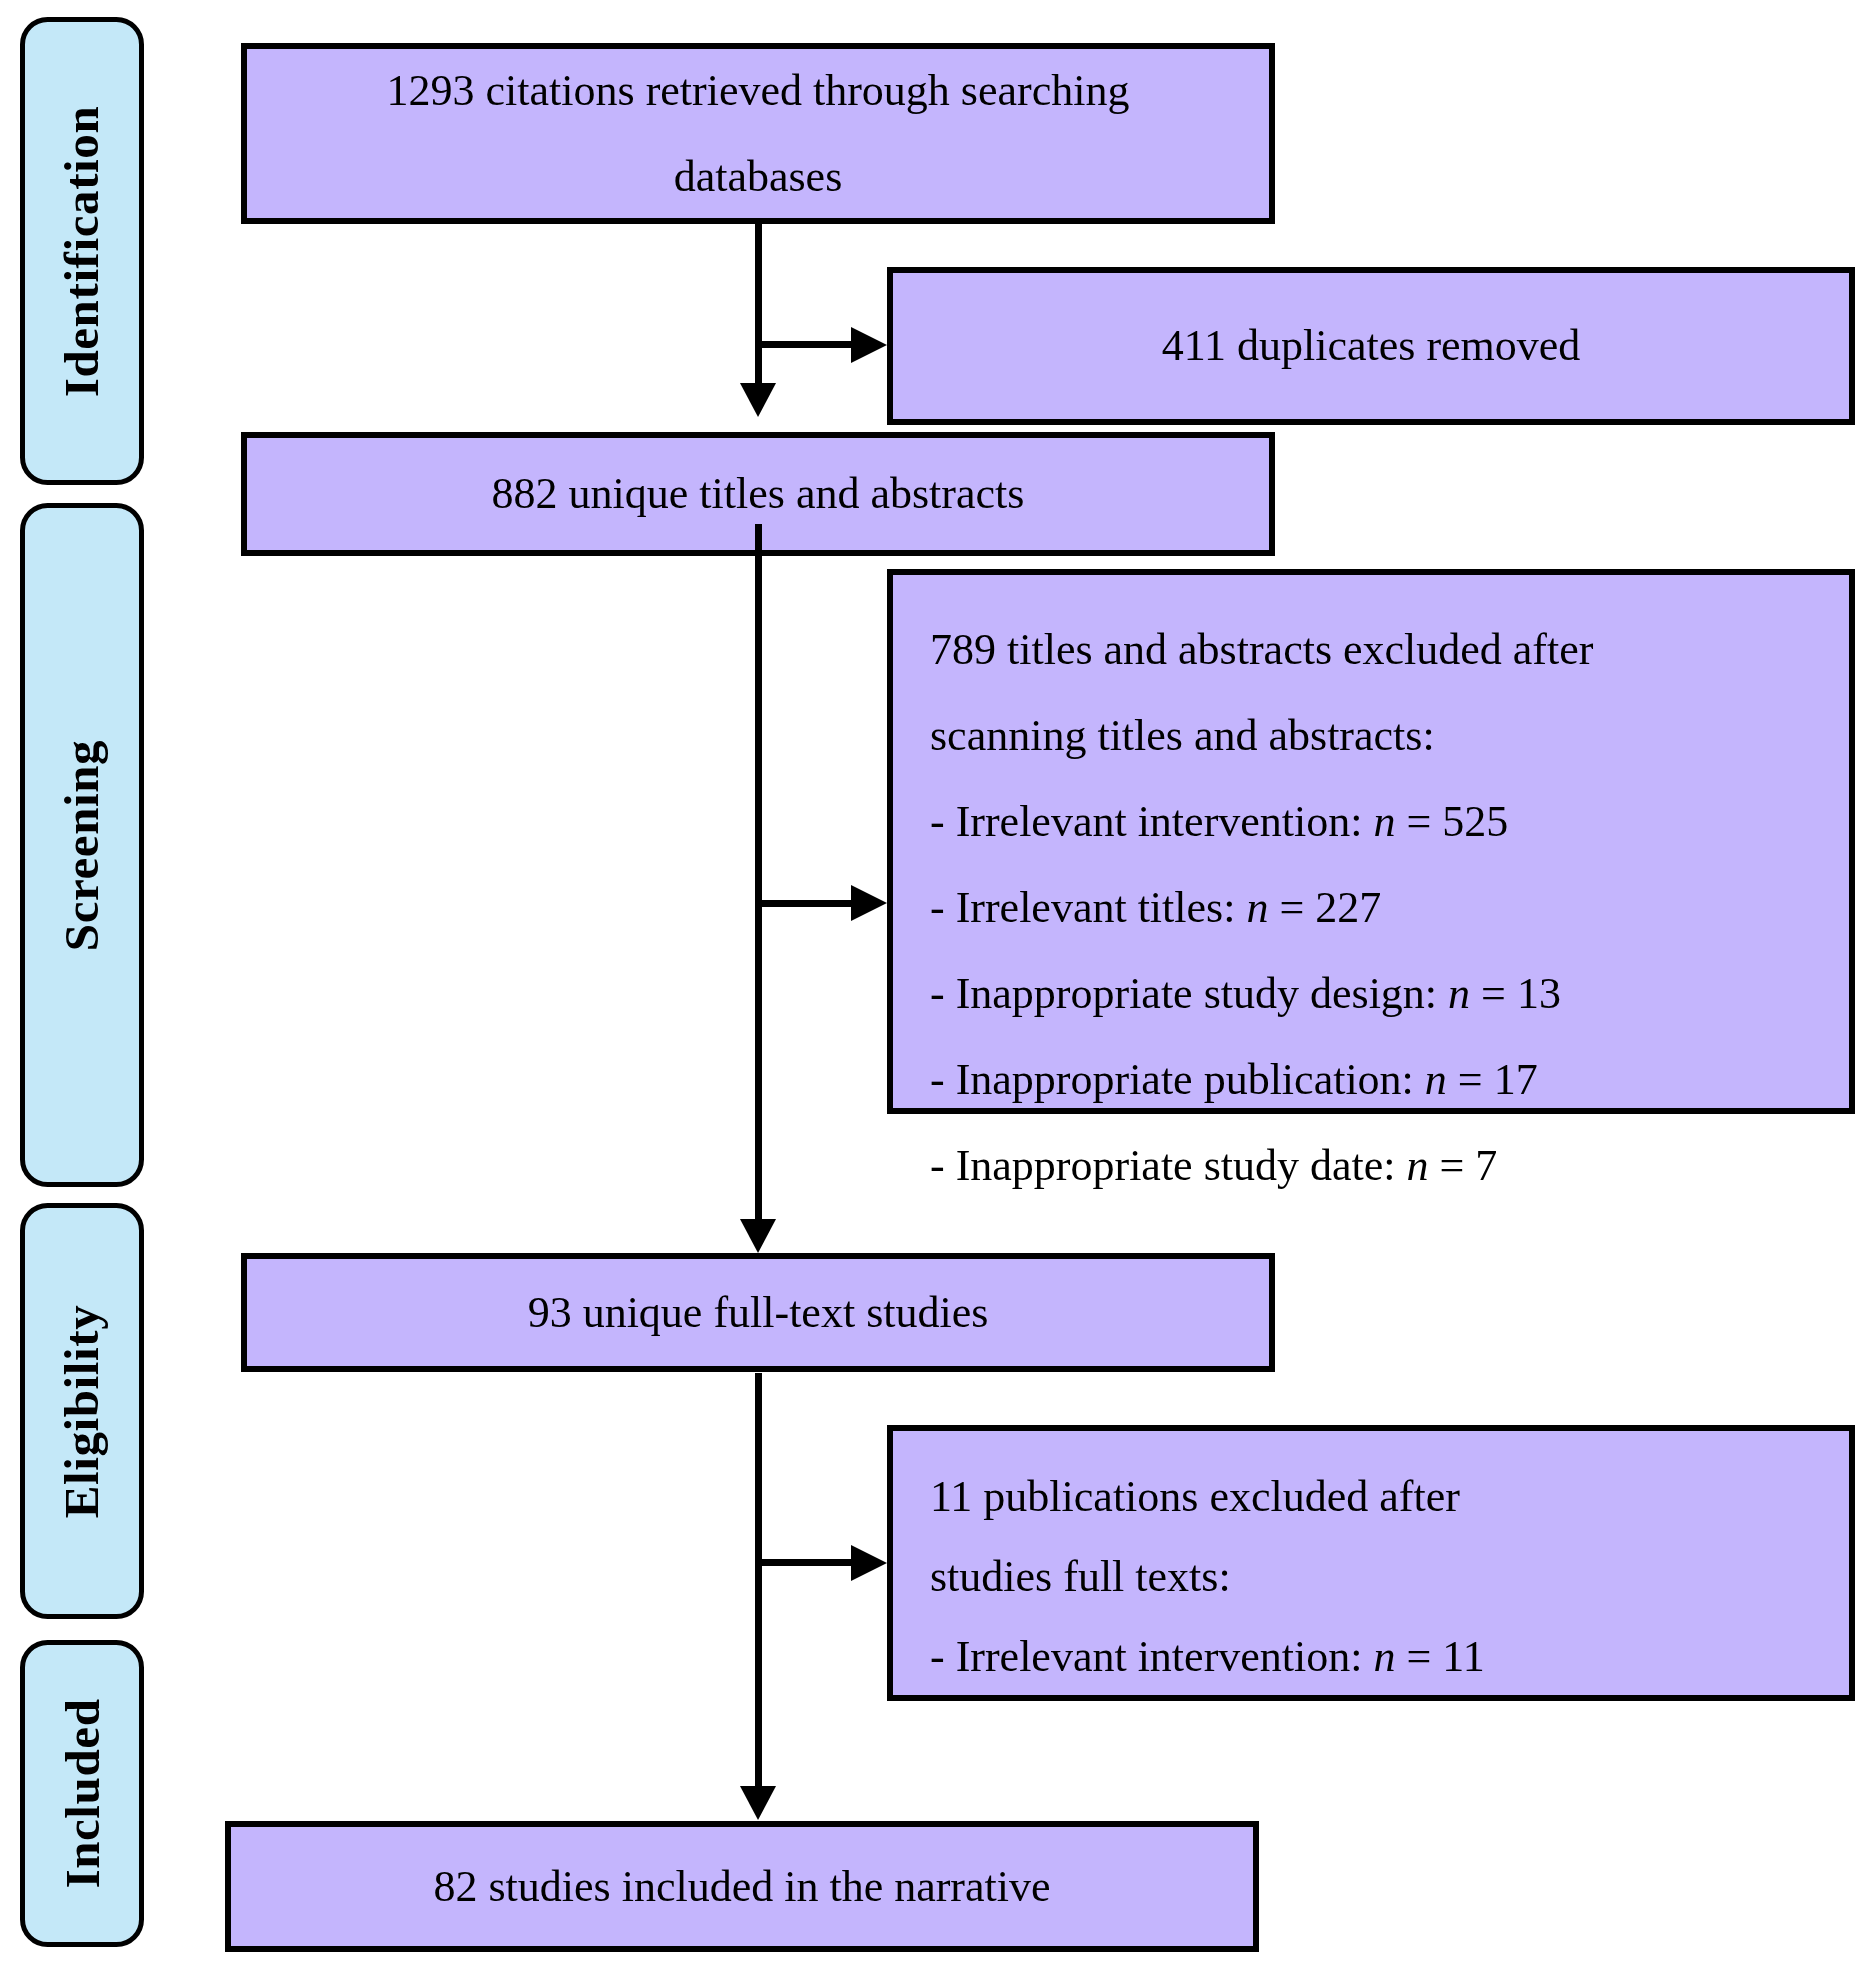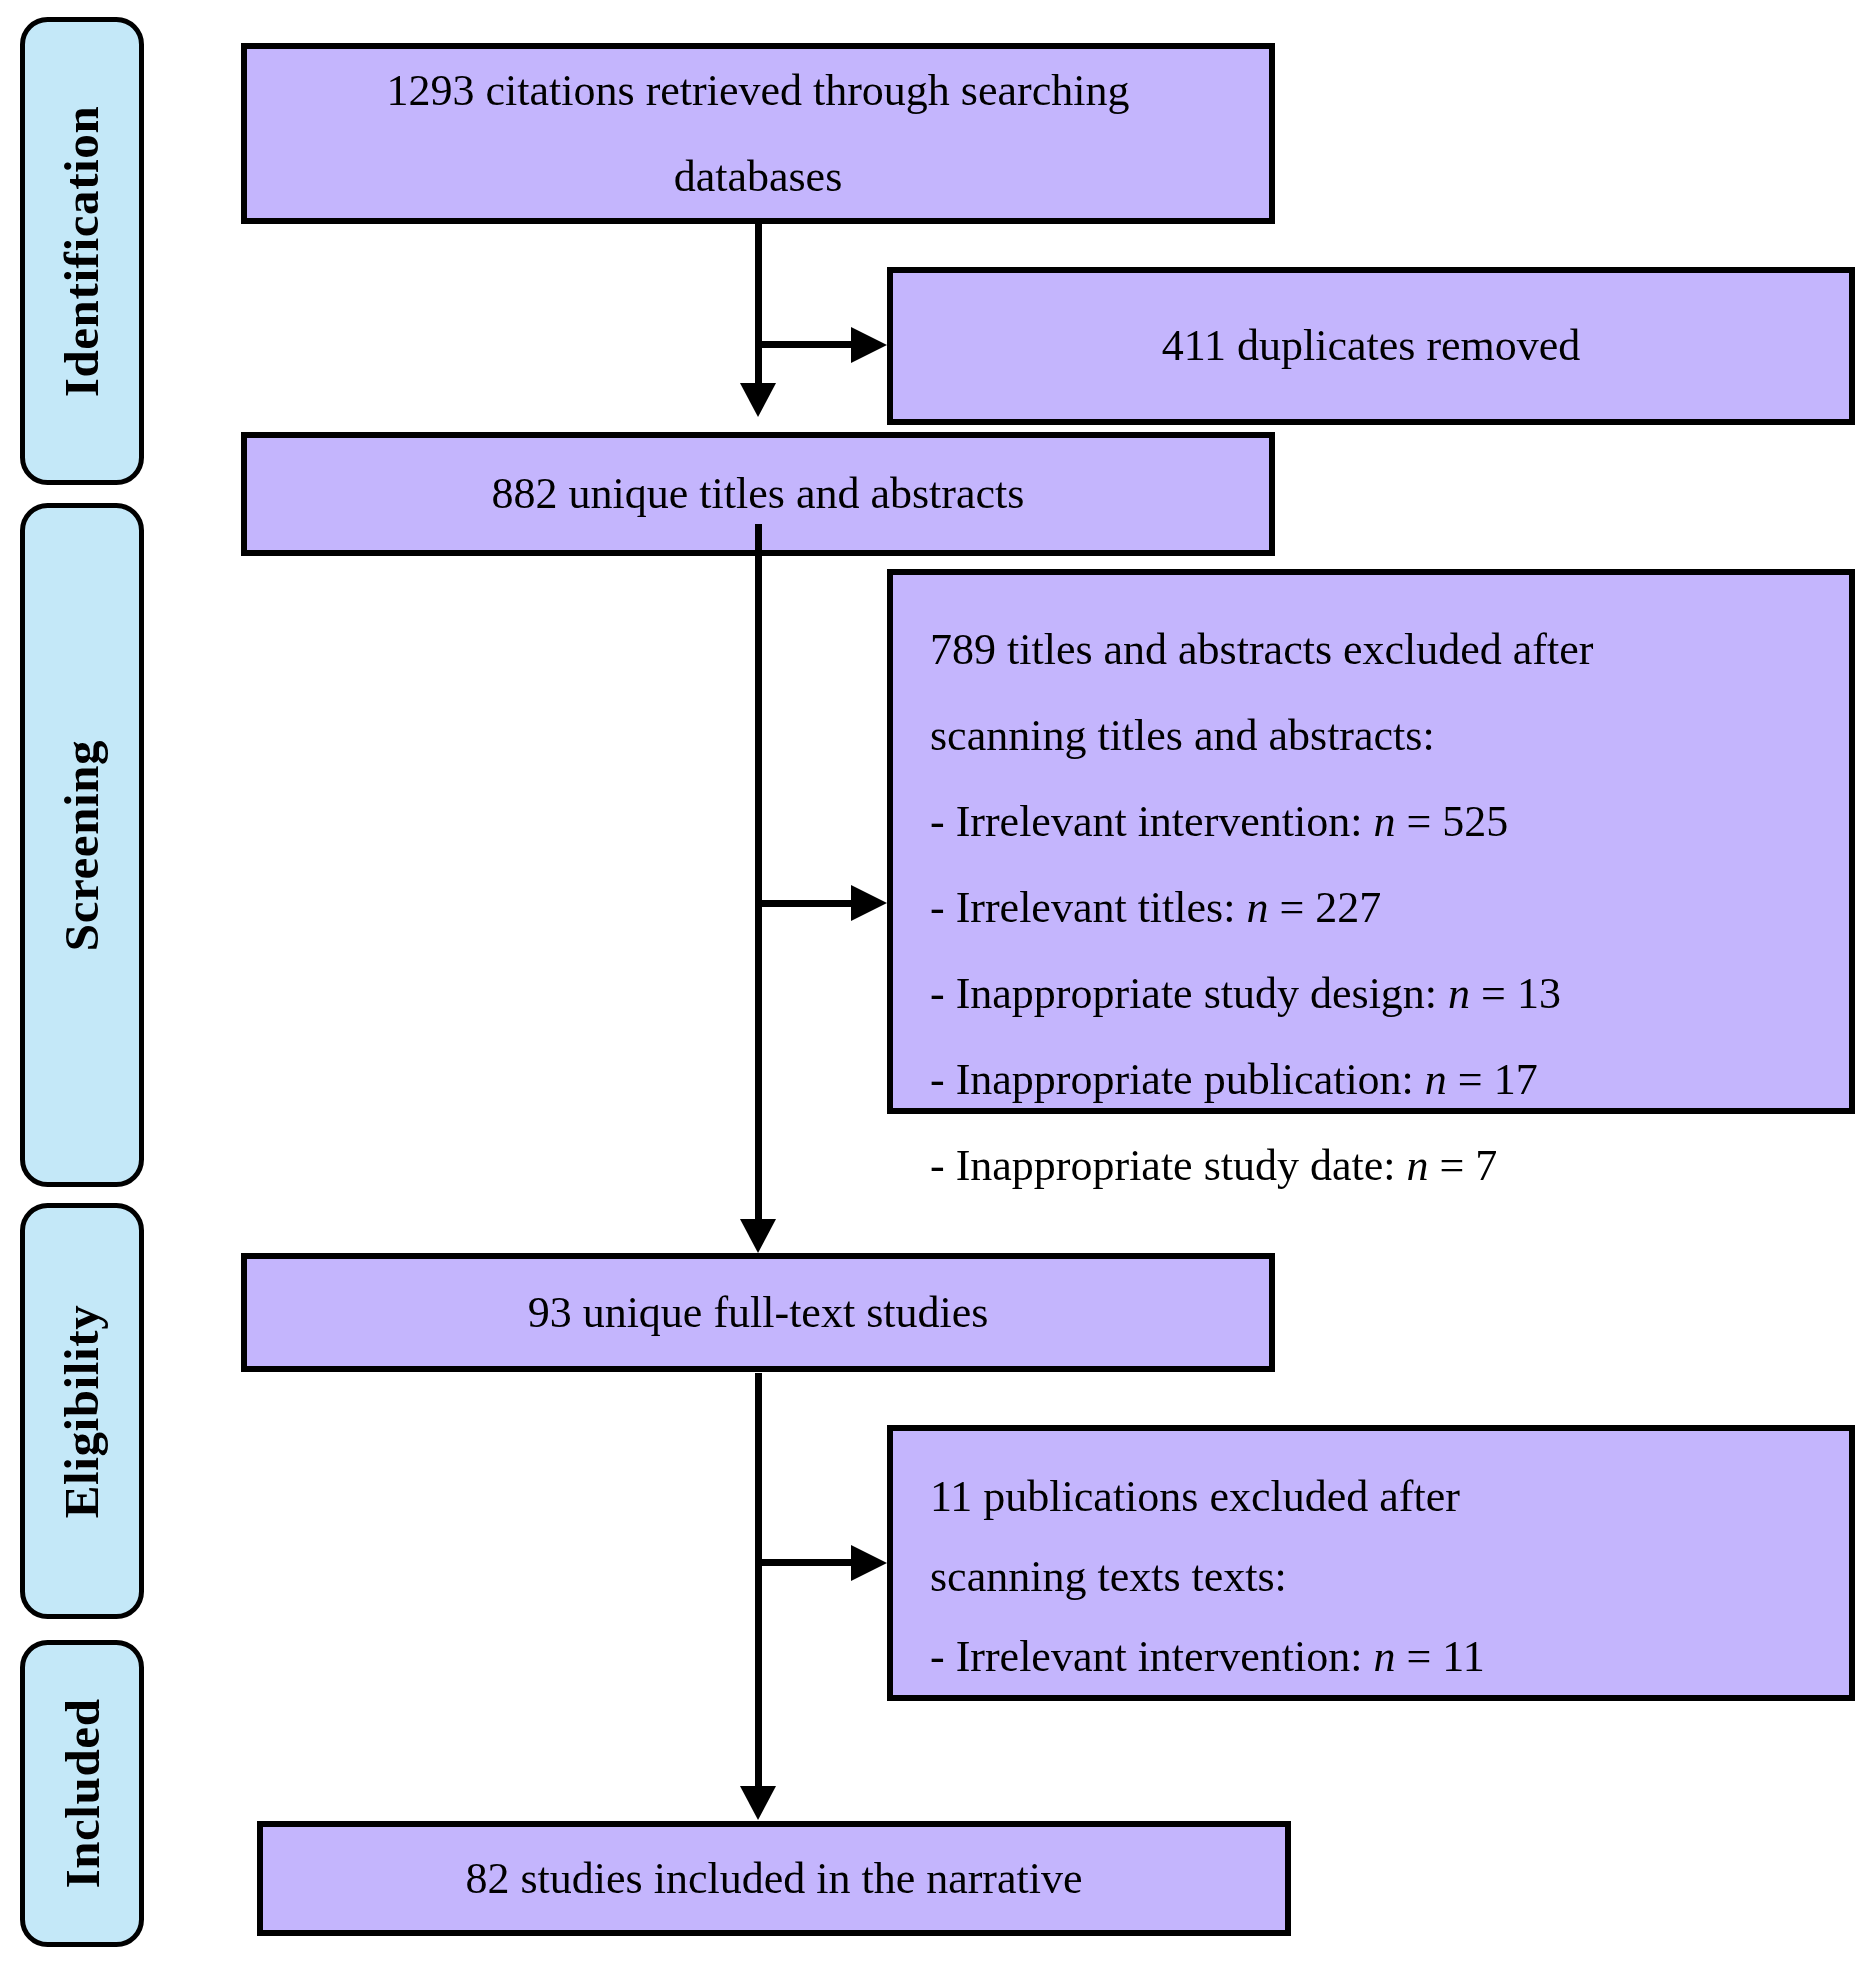--- a/index.html
+++ b/index.html
@@ -53,21 +53,21 @@
     text-align: center;
   }
   #box-citations        { left: 241px;  top: 43px;   width: 1034px; height: 181px; }
   #box-duplicates       { left: 887px; top: 267px;  width: 968px; height: 158px; }
   #box-unique-titles    { left: 241px;  top: 432px;  width: 1034px; height: 124px; text-align: center; }
   #box-titles-excluded  { left: 887px; top: 569px;  width: 968px; height: 545px;
                           padding: 32px 23px 0 37px; }
   #box-fulltext         { left: 241px;  top: 1253px; width: 1034px; height: 119px; }
   #box-fulltext-excluded{ left: 887px; top: 1425px; width: 968px; height: 276px;
                           padding: 26px 23px 0 37px; line-height: 80px; }
-  #box-included         { left: 257px;  top: 1821px; width: 1034px; height: 115px; }
+  #box-included         { left: 225px;  top: 1821px; width: 1034px; height: 131px; }
 
   .excl-line { white-space: nowrap; }
   .nvar { font-style: italic; }
 
   
   .vline { position: absolute; width: 6.9px; background: #000000; }
   .hline { position: absolute; height: 6.9px; background: #000000; }
   .arrow-down {
     position: absolute; width: 0; height: 0;
     border-left: 18px solid transparent;
@@ -137,21 +137,21 @@
     <div class="excl-line"><span>- Inappropriate publication: </span><span class="nvar">n</span><span> = 17</span></div>
     <div class="excl-line"><span>- Inappropriate study date: </span><span class="nvar">n</span><span> = 7</span></div>
   </div>
 
   <div class="fbox center-text" id="box-fulltext">
     <span>93 unique full-text studies</span>
   </div>
 
   <div class="fbox" id="box-fulltext-excluded">
     <div>11 publications excluded after</div>
-    <div>scanning texts texts:</div>
+    <div>studies full texts:</div>
     <div class="excl-line"><span>- Irrelevant intervention: </span><span class="nvar">n</span><span> = 11</span></div>
   </div>
 
   <div class="fbox center-text" id="box-included">
     <span>82 studies included in the narrative</span>
   </div>
 
   <div class="vline" id="vline-1"></div>
   <div class="arrow-down" id="arrow-down-1"></div>
   <div class="hline" id="hline-1"></div>

